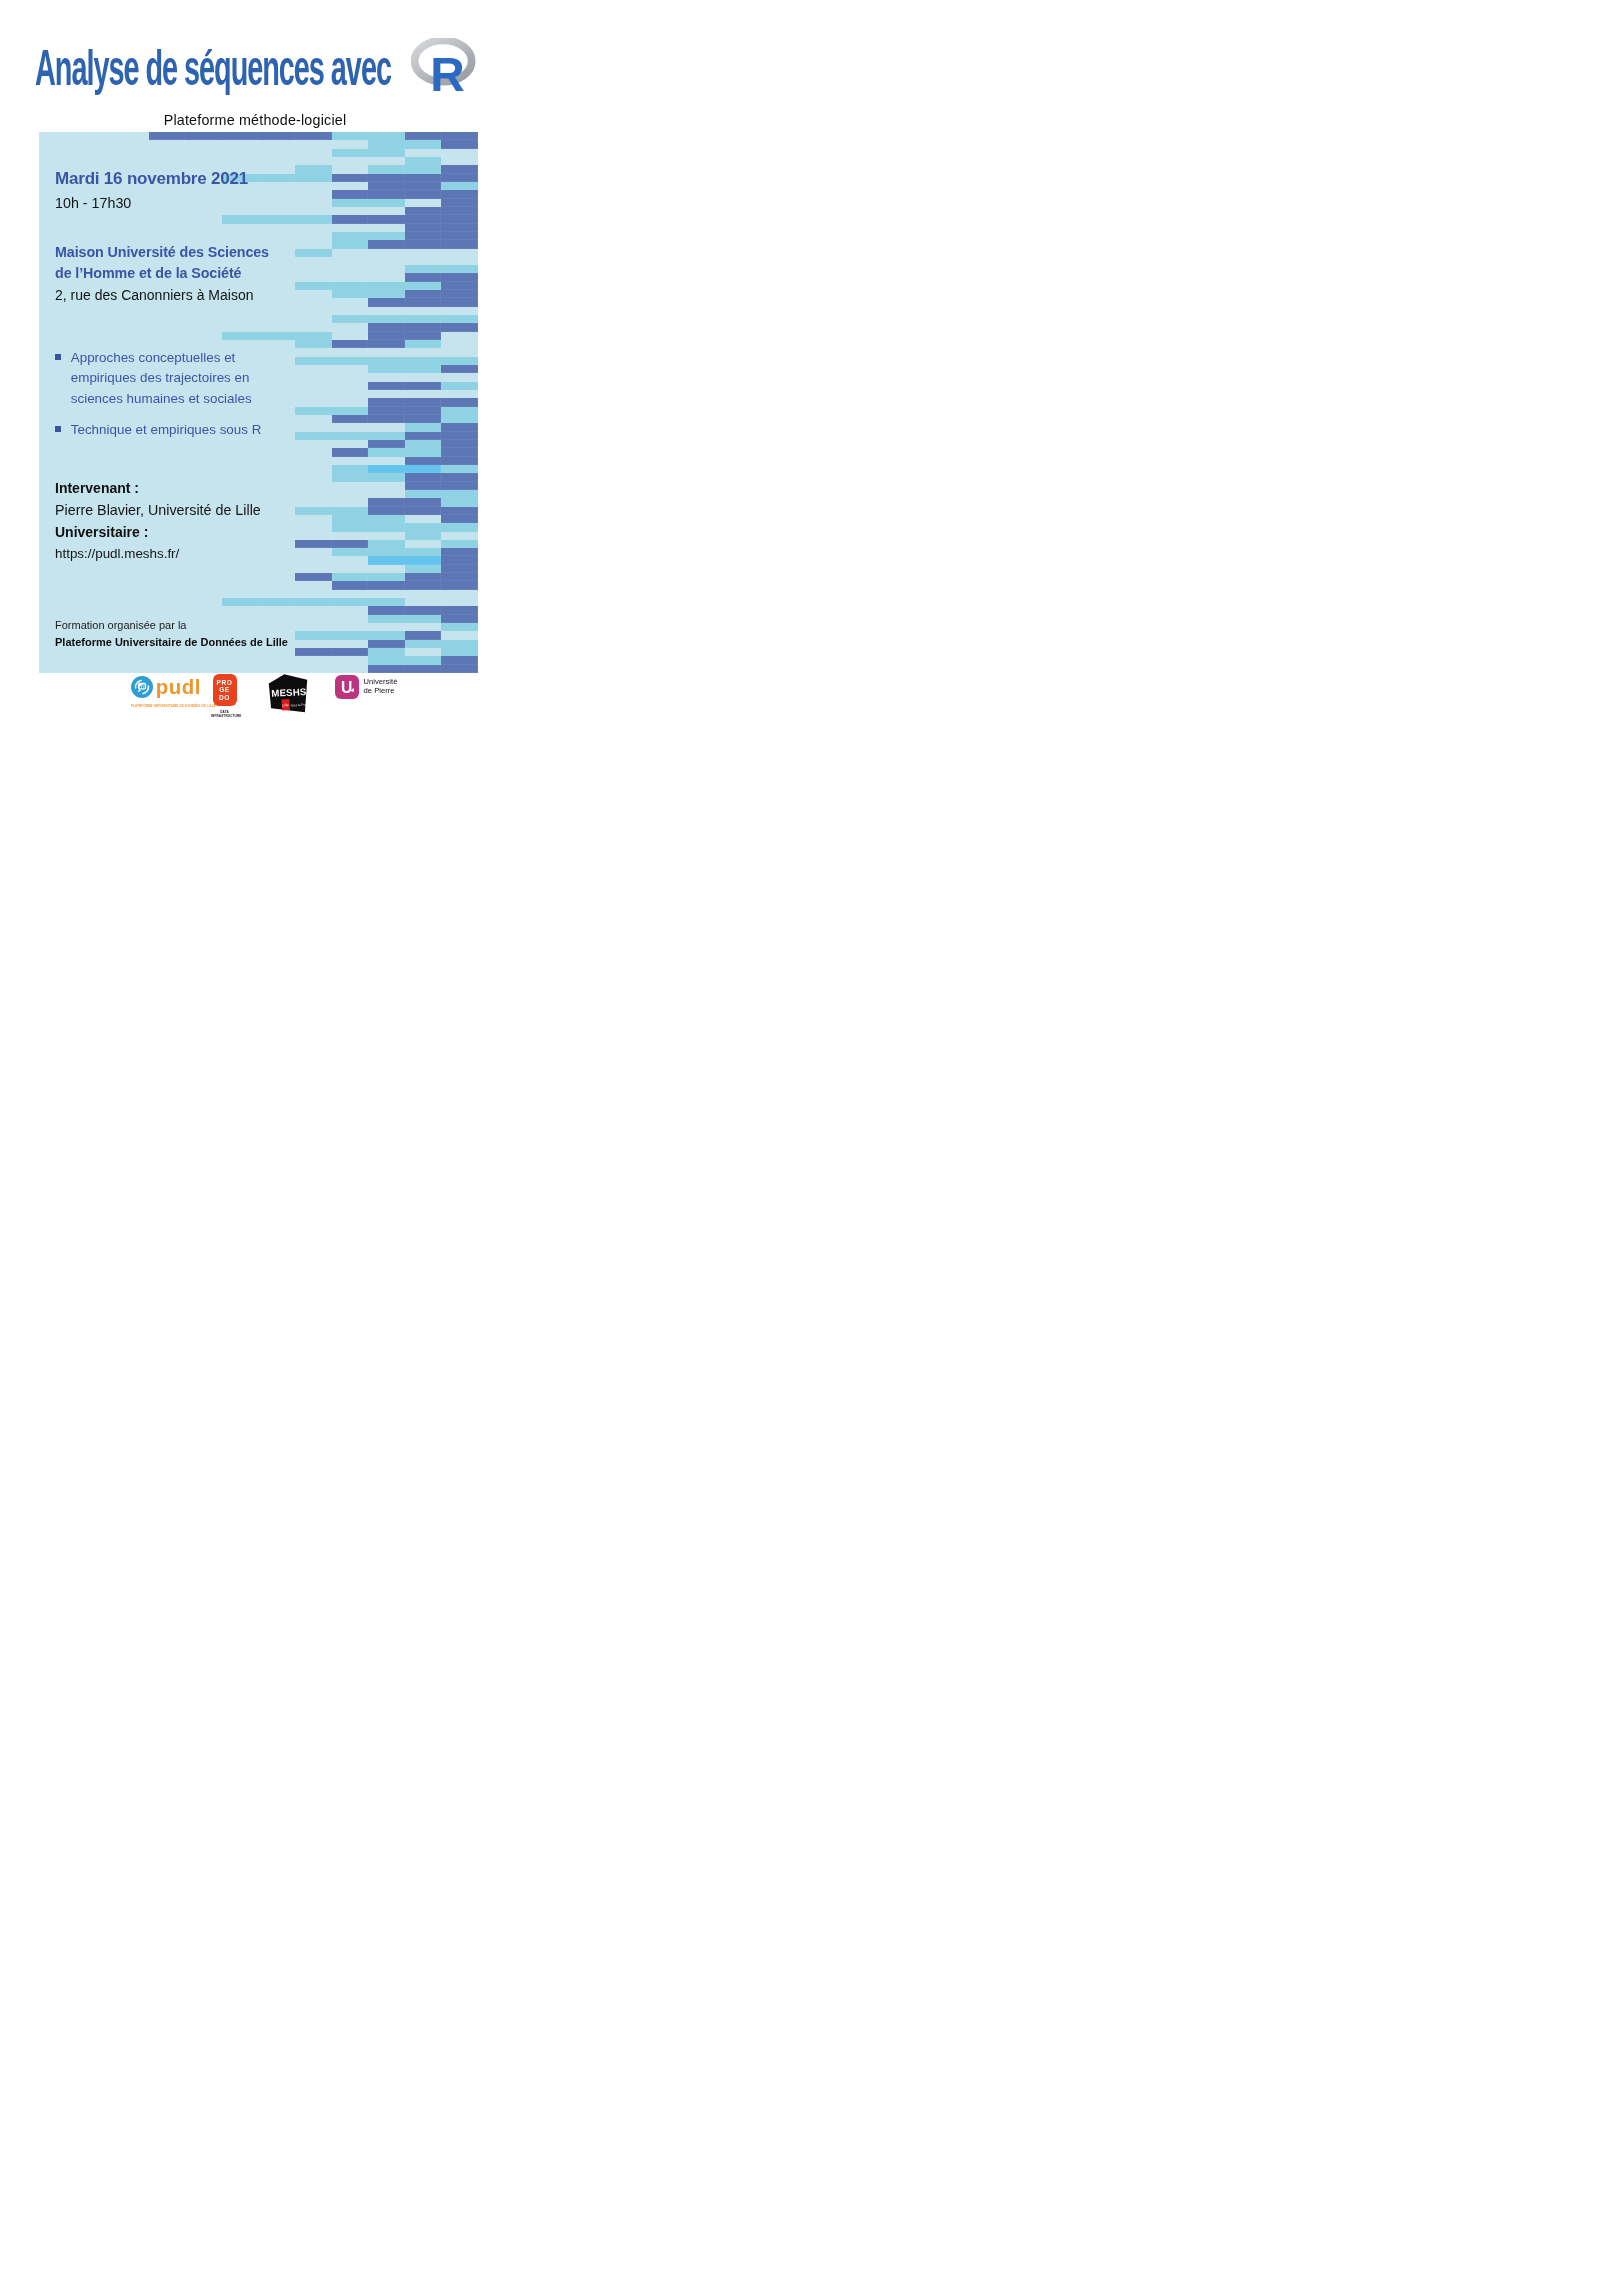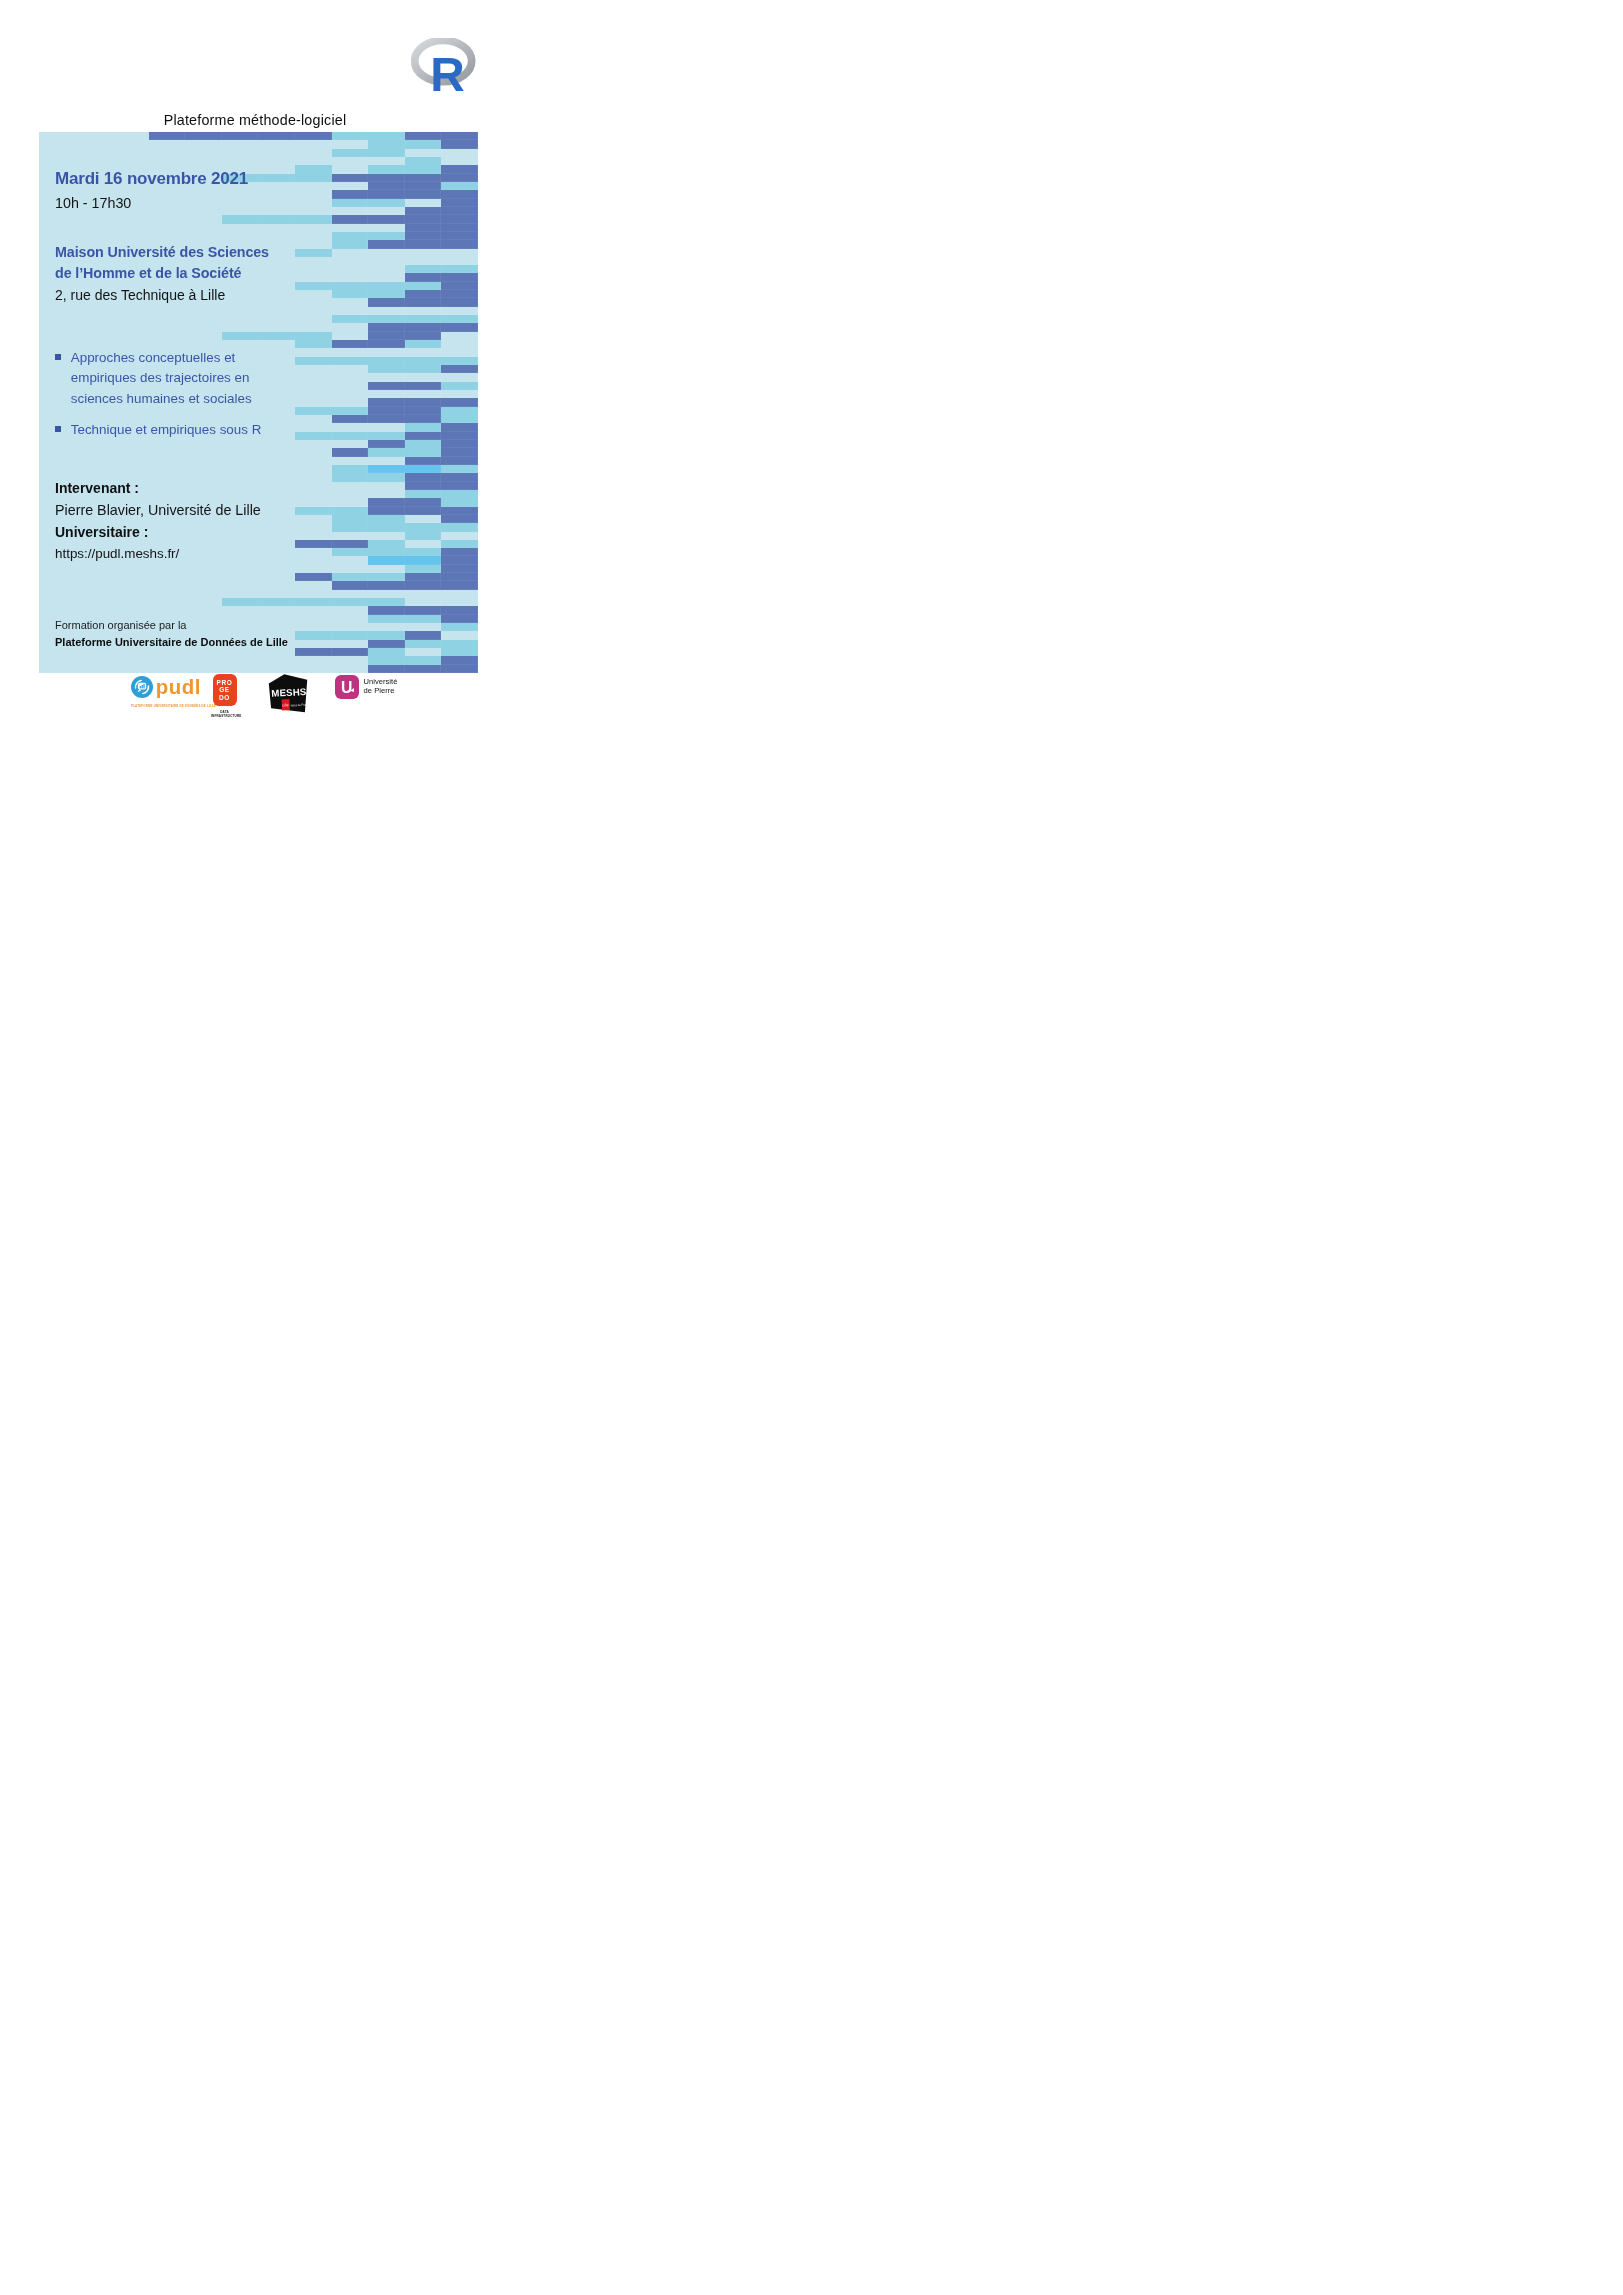--- a/index.html
+++ b/index.html
@@ -58,20 +58,23 @@
   .meshs{left:266px;top:0;width:44px;height:43px;}
   .udl{left:335px;top:1.9px;display:flex;gap:4.6px;}
   .udl-box{width:24px;height:24px;position:relative;}
   .udl-text{font-size:7.6px;color:#161616;line-height:1.18;padding-top:3.2px;}
 </style>
 </head>
 <body>
 
 <div class="poster">
 
+  <div class="title-wrap">
+    <span class="title-text">Analyse de séquences avec</span>
+  </div>
   <svg class="rlogo" width="68" height="58" viewBox="0 0 148 126">
     <defs>
       <linearGradient id="ringGrad" x1="0" y1="0" x2="1" y2="1">
         <stop offset="0" stop-color="#d7d9dc"></stop>
         <stop offset="1" stop-color="#94999f"></stop>
       </linearGradient>
     </defs>
     <ellipse cx="70" cy="50" rx="62" ry="45" fill="none" stroke="url(#ringGrad)" stroke-width="17"></ellipse>
     <text x="42" y="116" font-family="Liberation Sans, sans-serif" font-size="104" font-weight="bold" fill="#2b6ac2">R</text>
   </svg>
@@ -862,21 +865,21 @@
         <div class="seq-cell" style="background: rgb(93, 119, 182);"></div>
       </div>
 
     <div class="content">
       <div class="abs date">Mardi 16 novembre 2021</div>
       <div class="abs time">10h - 17h30</div>
       <div class="abs venue">
         <div>Maison Université des Sciences</div>
         <div>de l’Homme et de la Société</div>
       </div>
-      <div class="abs address">2, rue des Technique à Lille</div>
+      <div class="abs address">2, rue des Canonniers à Maison</div>
 
       <div class="abs topic topic-1">
         <span class="bullet-sq"></span>
         <span class="topic-text">Approches conceptuelles et empiriques des trajectoires en sciences humaines et sociales</span>
       </div>
       <div class="abs topic topic-2">
         <span class="bullet-sq"></span>
         <span class="topic-text">Technique et empiriques sous R</span>
       </div>
 

